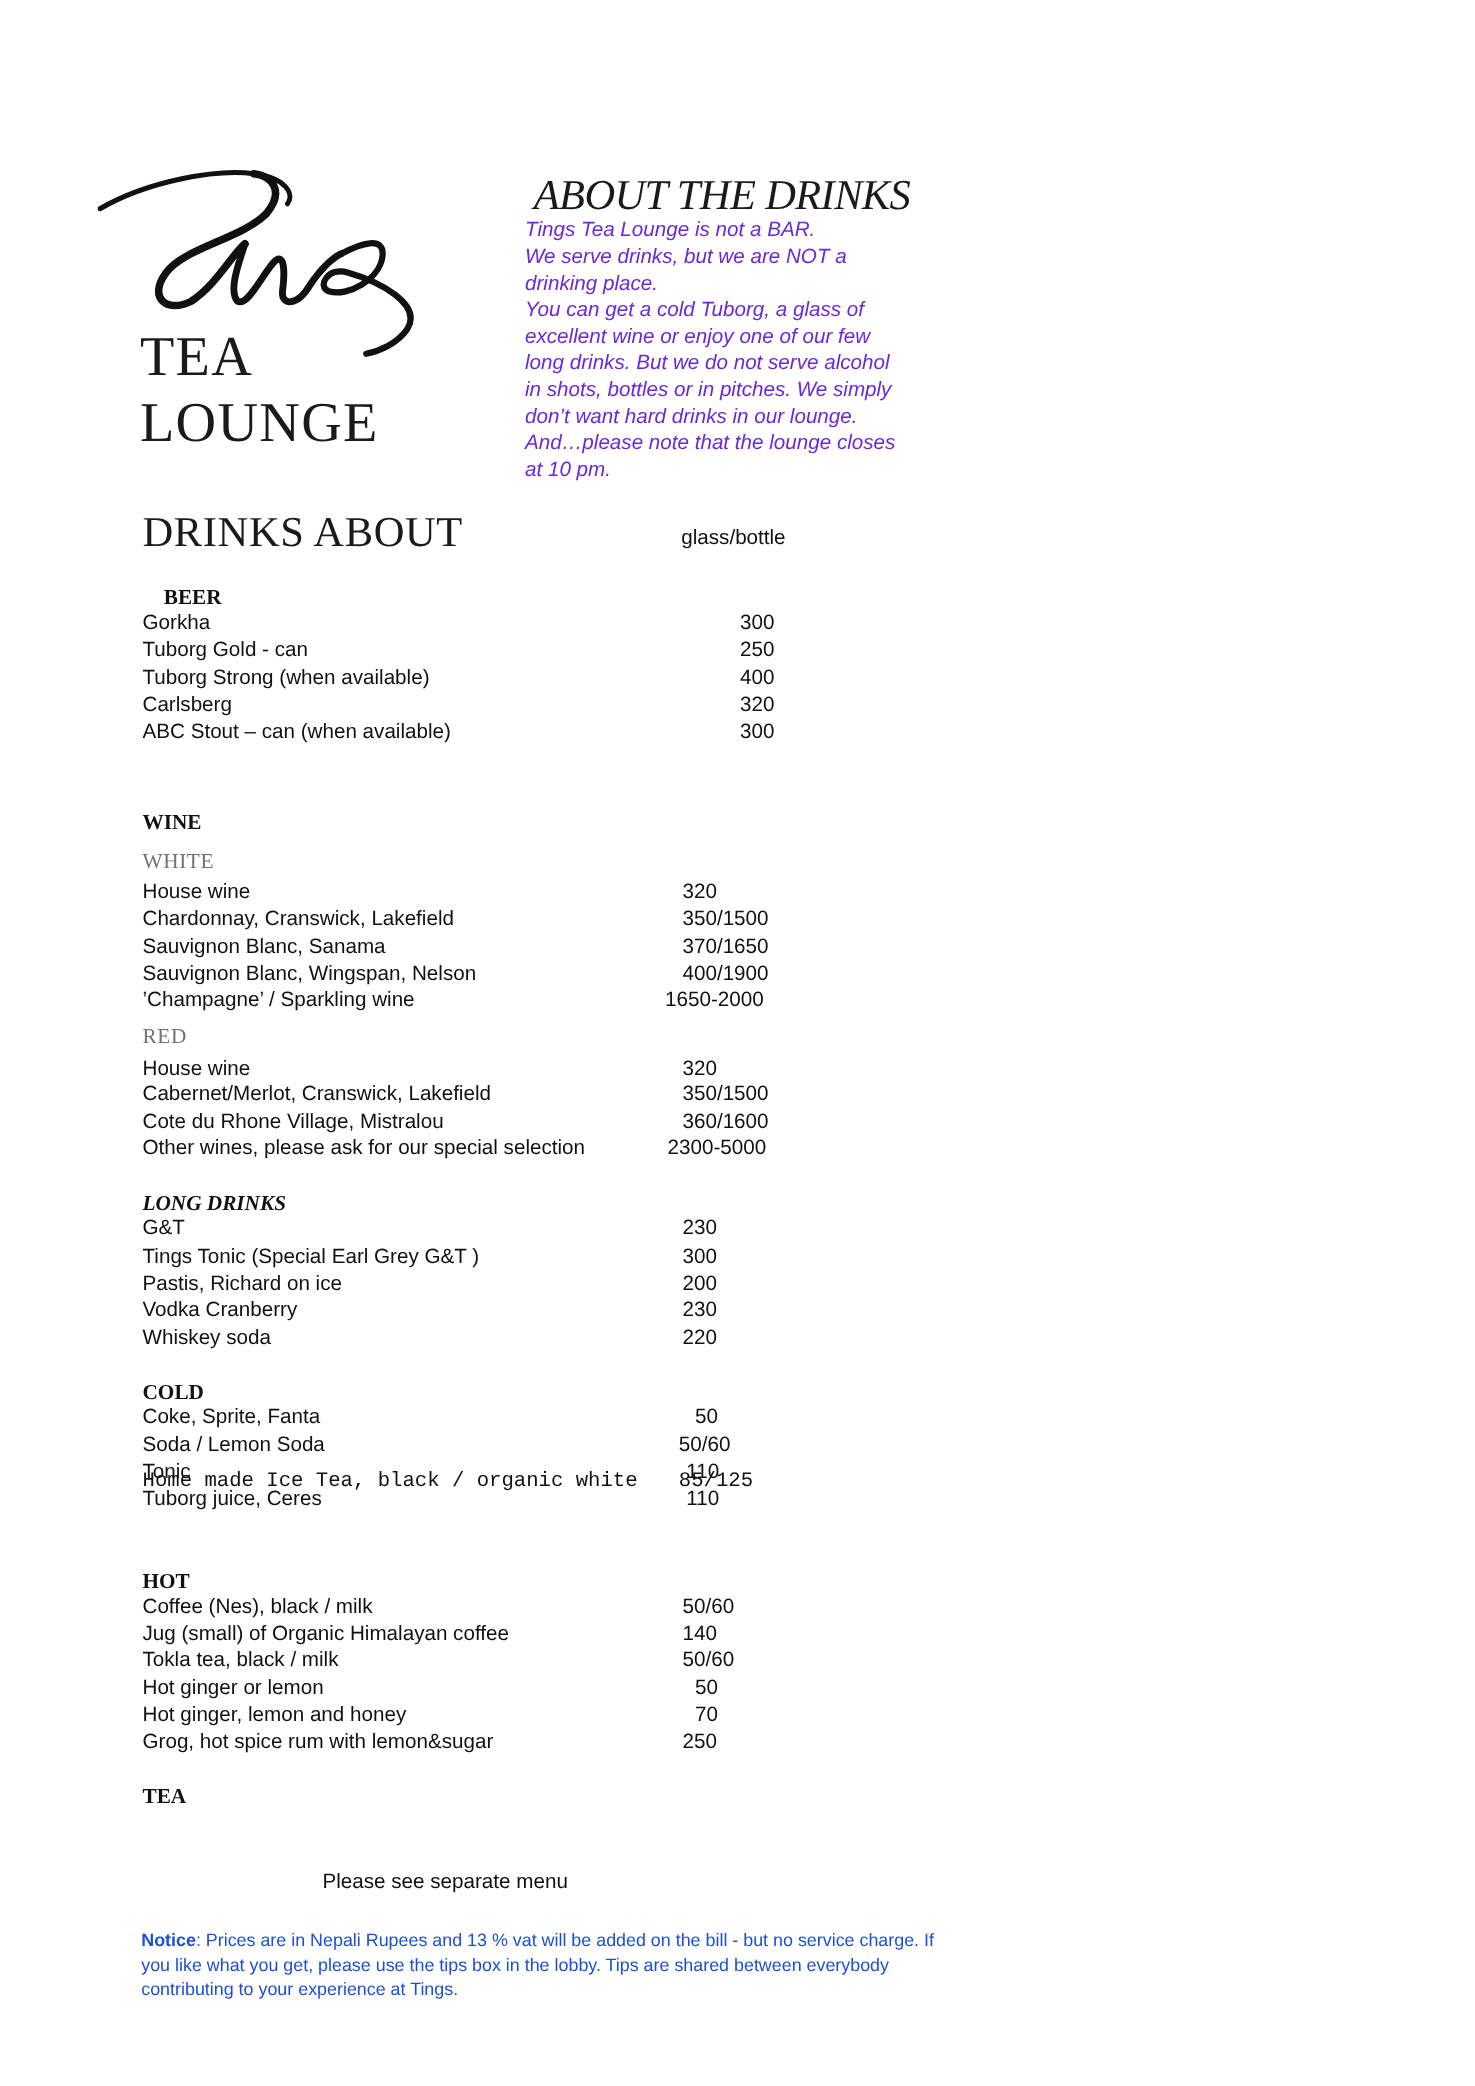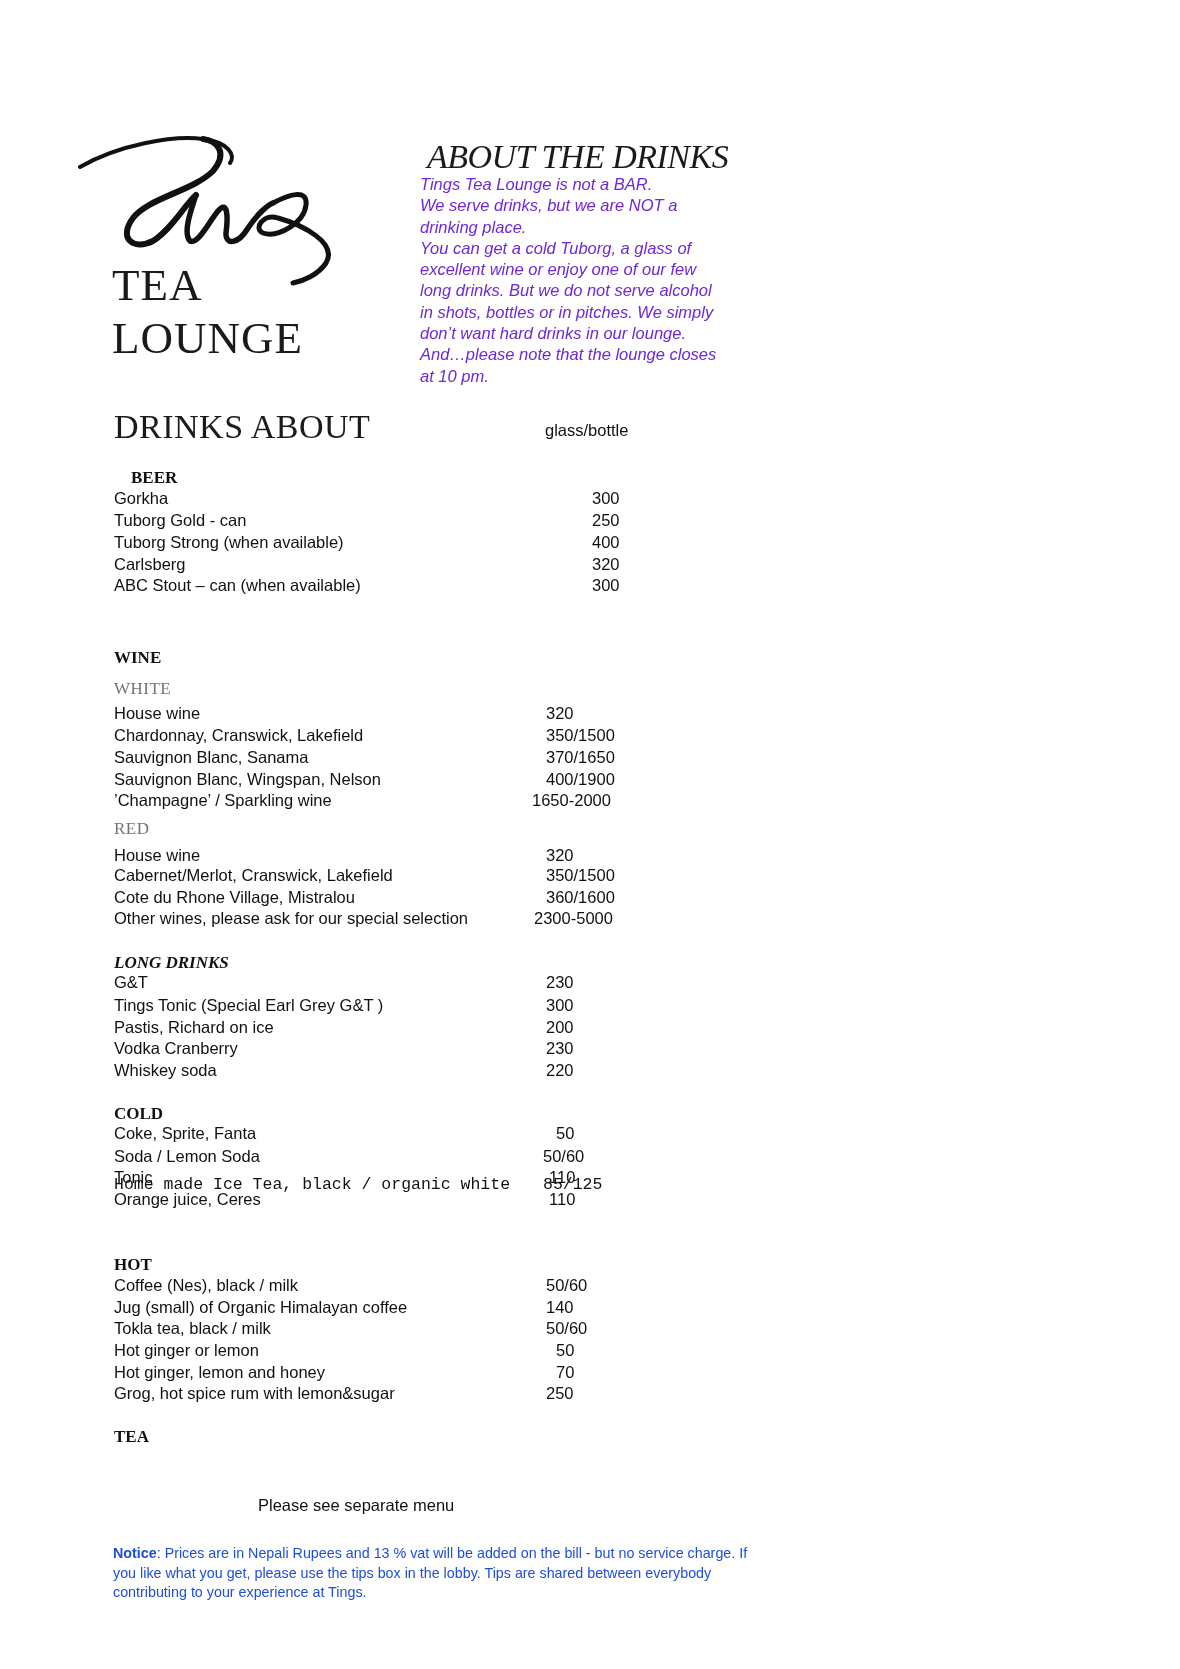--- a/index.html
+++ b/index.html
@@ -153,21 +153,21 @@
   </div>
 <div class="row" style="top:1145px;">
     <span class="name">Soda / Lemon Soda</span>
     <span class="price" style="left:429px">50/60</span>
   </div>
 <div class="row" style="top:1166px;">
     <span class="name">Tonic</span>
     <span class="price" style="left:435px">110</span>
   </div>
 <div class="row" style="top:1188px;">
-    <span class="name">Orange juice, Ceres</span>
+    <span class="name">Tuborg juice, Ceres</span>
     <span class="price" style="left:435px">110</span>
   </div>
 <div class="row" style="top:1174px;font-family:Liberation Mono, monospace;">
     <span class="name">Home made Ice Tea, black / organic white</span>
     <span class="price" style="left:429px">85/125</span>
   </div>
 
 <div class="sec-heading" style="top:1255px;">HOT</div>
 <div class="row" style="top:1274px;">
     <span class="name">Coffee (Nes), black / milk</span>

